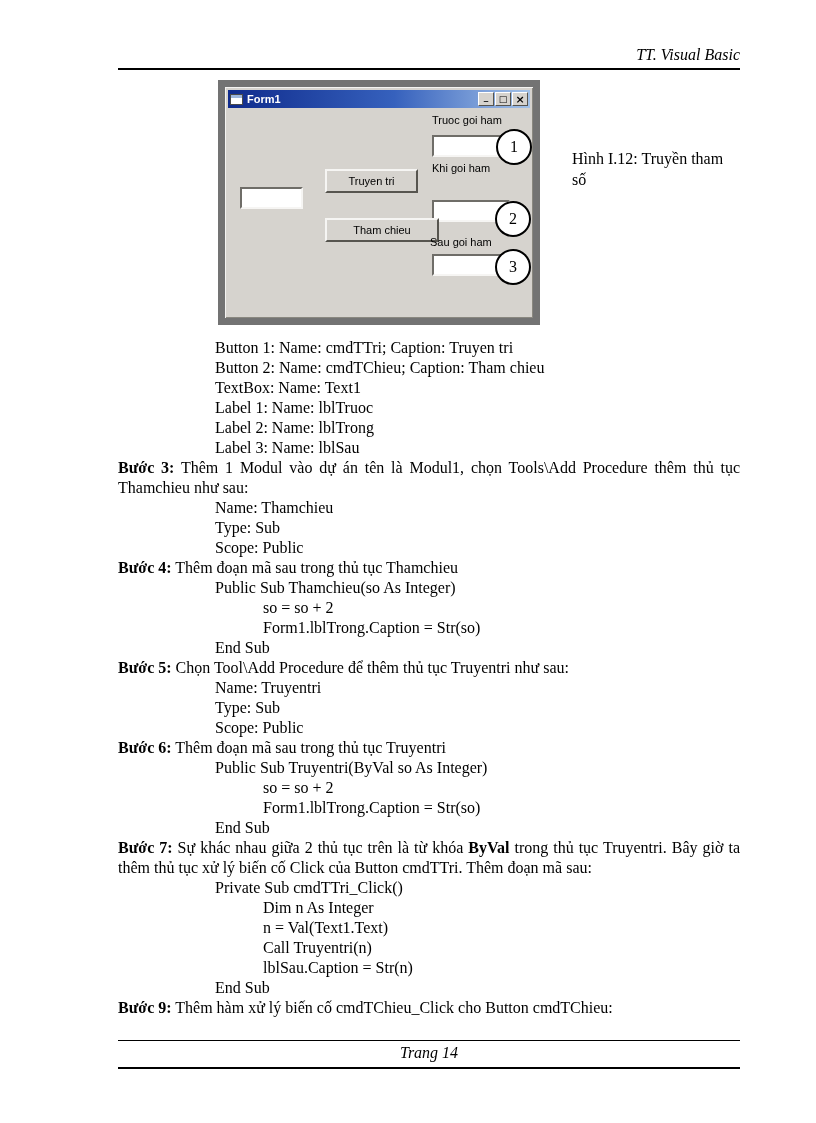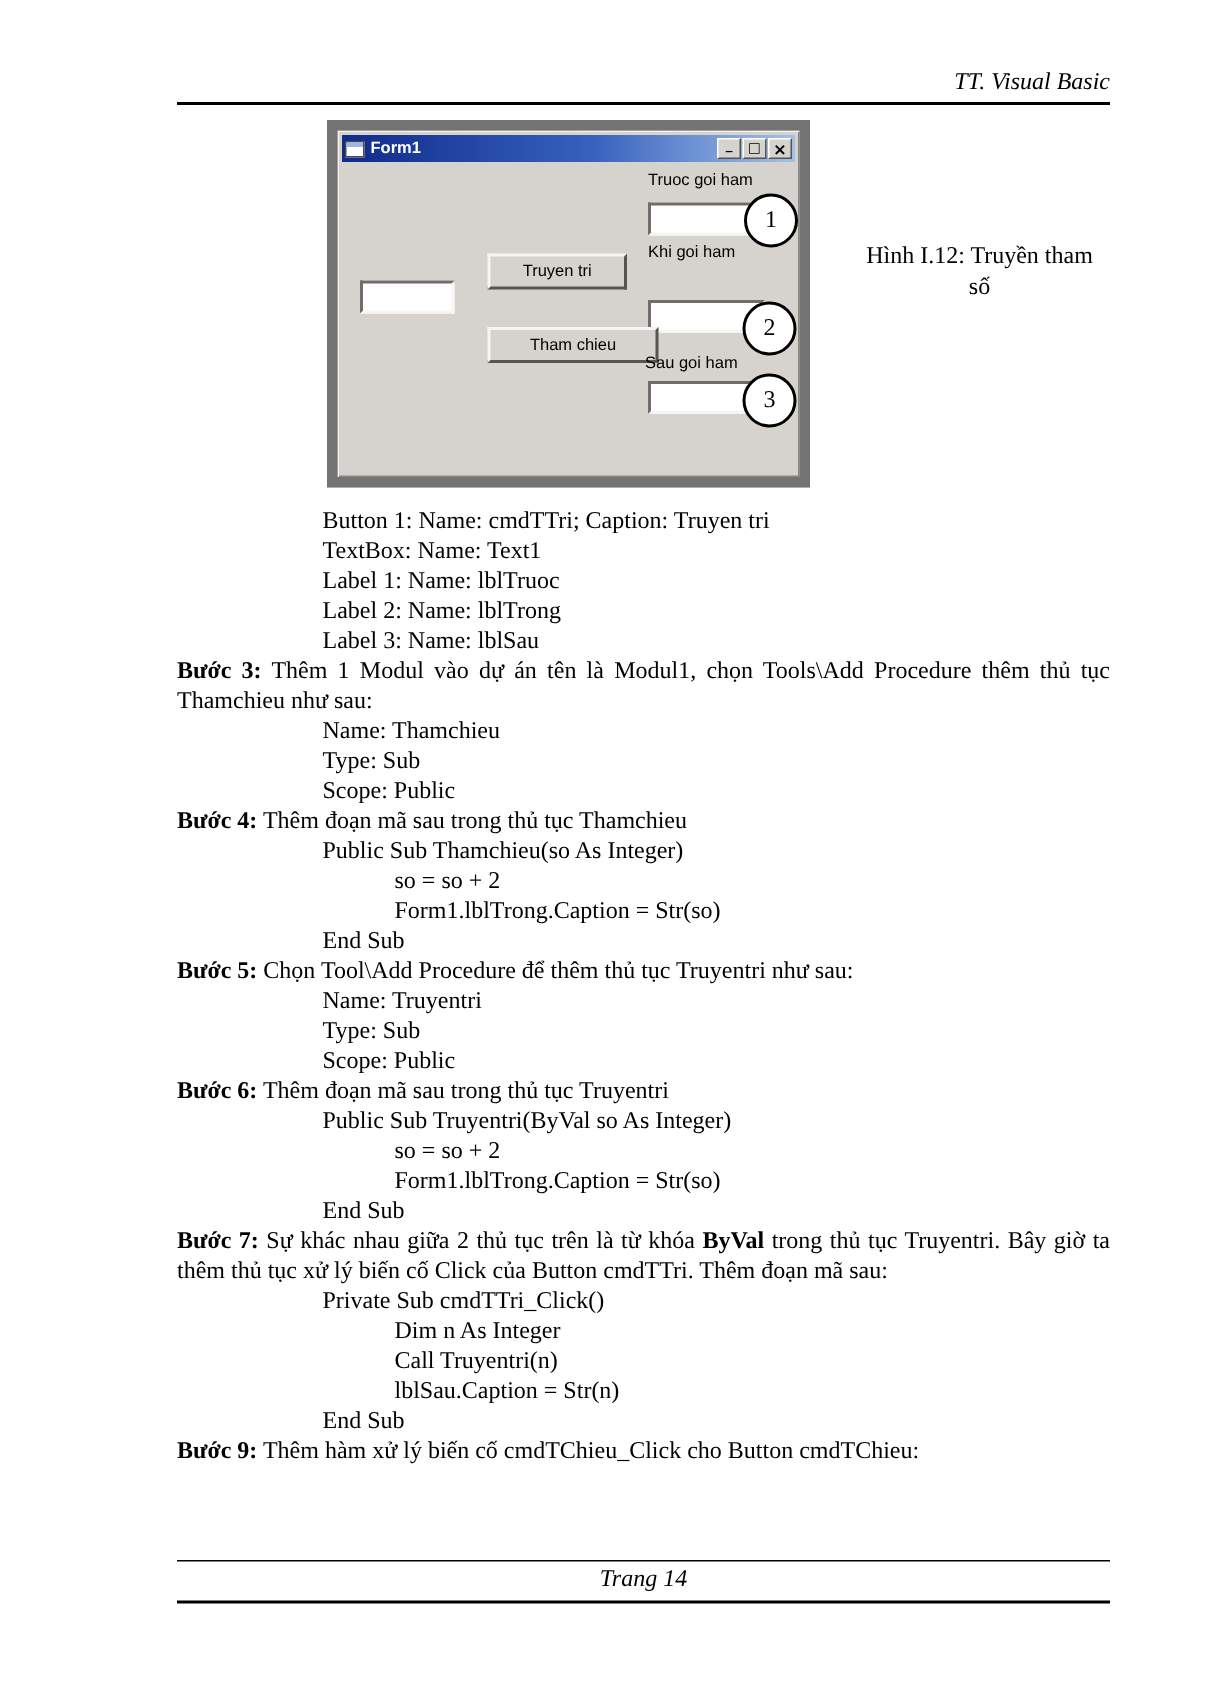--- a/index.html
+++ b/index.html
@@ -11,21 +11,21 @@
 
   
   .header-text { position:absolute; top:46px; right:76px; font-size:16px; font-style:italic; }
   .header-rule { position:absolute; left:118px; top:68px; width:622px; border-top:2px solid #000; }
   .footer-rule-a { position:absolute; left:118px; top:1040px; width:622px; border-top:1px solid #000; }
   .footer-text { position:absolute; left:118px; top:1044px; width:622px; text-align:center; font-size:16px; font-style:italic; }
   .footer-rule-b { position:absolute; left:118px; top:1067px; width:622px; border-top:2px solid #000; }
 
   .figure-caption {
     position:absolute; left:572px; top:148px; width:162px;
-    text-align:center; font-size:16px; line-height:21px;margin-top:12px;
+    text-align:left; font-size:16px; line-height:21px;
   }
 
   
   .body-text { position:absolute; left:118px; top:338px; width:622px; font-size:16px; line-height:20px; }
   .line { text-align:justify; }
   .indent-1 { padding-left:97px; }
   .indent-2 { padding-left:145px; }
   .bold { font-weight:bold;font-family:Liberation Serif, serif; }
 
   
@@ -110,20 +110,21 @@
     <span class="vb-label" style="left:202px; top:128px;">Sau goi ham</span>
     <span class="vb-textbox" style="left:204px; top:146px; width:78px; height:22px;"></span>
     <span class="callout" style="left:267px; top:141px;">3</span>
   </div>
 </div>
 
 <div class="figure-caption">Hình I.12: Truyền tham số</div>
 
 <div class="body-text">
     <div class="line indent-1"><span>Button 1: Name: cmdTTri; Caption: Truyen tri</span></div>
+    <div class="line indent-1"><span>Button 2: Name: cmdTChieu; Caption: Tham chieu</span></div>
     <div class="line indent-1"><span>TextBox: Name: Text1</span></div>
     <div class="line indent-1"><span>Label 1: Name: lblTruoc</span></div>
     <div class="line indent-1"><span>Label 2: Name: lblTrong</span></div>
     <div class="line indent-1"><span>Label 3: Name: lblSau</span></div>
     <div class="line indent-0"><span class="bold">Bước 3:</span><span> Thêm 1 Modul vào dự án tên là Modul1, chọn Tools\Add Procedure thêm thủ tục Thamchieu như sau:</span></div>
     <div class="line indent-1"><span>Name: Thamchieu</span></div>
     <div class="line indent-1"><span>Type: Sub</span></div>
     <div class="line indent-1"><span>Scope: Public</span></div>
     <div class="line indent-0"><span class="bold">Bước 4:</span><span> Thêm đoạn mã sau trong thủ tục Thamchieu</span></div>
     <div class="line indent-1"><span>Public Sub Thamchieu(so As Integer)</span></div>
@@ -135,20 +136,21 @@
     <div class="line indent-1"><span>Type: Sub</span></div>
     <div class="line indent-1"><span>Scope: Public</span></div>
     <div class="line indent-0"><span class="bold">Bước 6:</span><span> Thêm đoạn mã sau trong thủ tục Truyentri</span></div>
     <div class="line indent-1"><span>Public Sub Truyentri(ByVal so As Integer)</span></div>
     <div class="line indent-2"><span>so = so + 2</span></div>
     <div class="line indent-2"><span>Form1.lblTrong.Caption = Str(so)</span></div>
     <div class="line indent-1"><span>End Sub</span></div>
     <div class="line indent-0"><span class="bold">Bước 7:</span><span> Sự khác nhau giữa 2 thủ tục trên là từ khóa </span><span class="bold">ByVal</span><span> trong thủ tục Truyentri. Bây giờ ta thêm thủ tục xử lý biến cố Click của Button cmdTTri. Thêm đoạn mã sau:</span></div>
     <div class="line indent-1"><span>Private Sub cmdTTri_Click()</span></div>
     <div class="line indent-2"><span>Dim n As Integer</span></div>
+    <div class="line indent-2"><span>n = Val(Text1.Text)</span></div>
     <div class="line indent-2"><span>Call Truyentri(n)</span></div>
     <div class="line indent-2"><span>lblSau.Caption = Str(n)</span></div>
     <div class="line indent-1"><span>End Sub</span></div>
     <div class="line indent-0"><span class="bold">Bước 9:</span><span> Thêm hàm xử lý biến cố cmdTChieu_Click cho Button cmdTChieu:</span></div>
   </div>
 
 <div class="footer-rule-a"></div>
 <div class="footer-text">Trang 14</div>
 <div class="footer-rule-b"></div>
 

